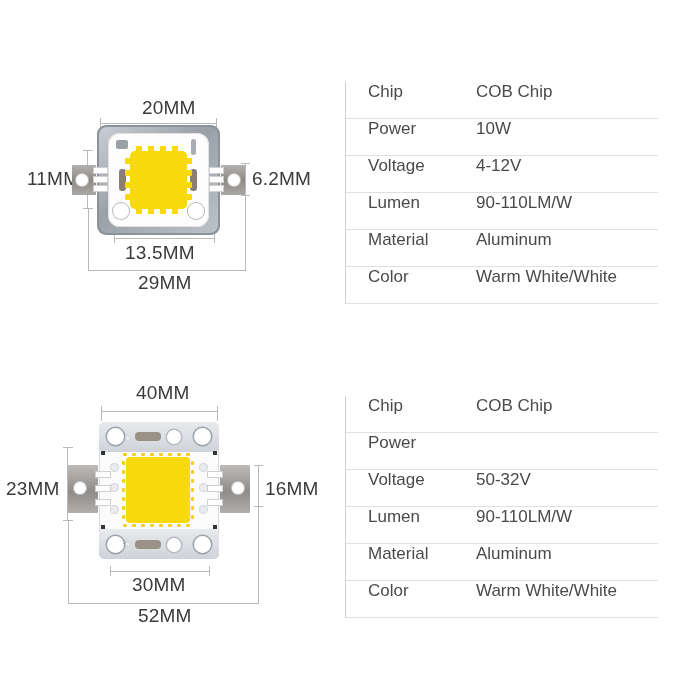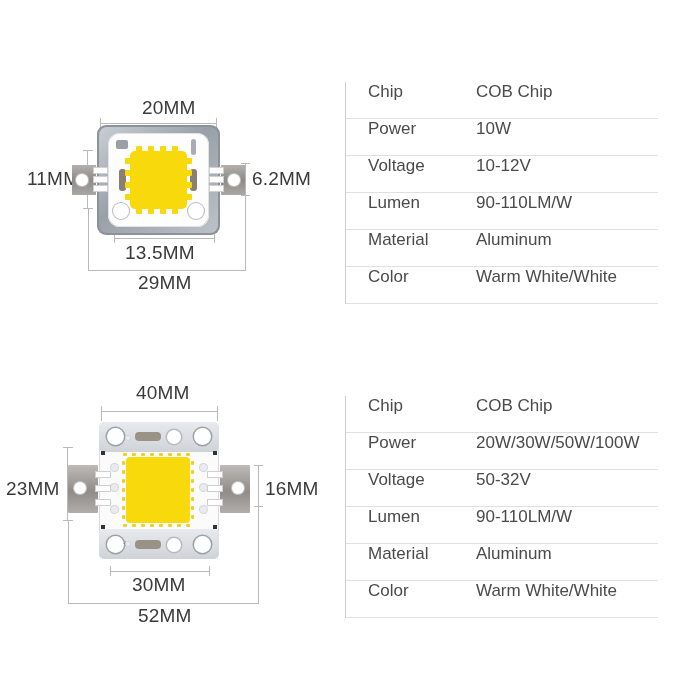--- a/index.html
+++ b/index.html
@@ -277,21 +277,21 @@
     <div class="spec-row">
       <div class="spec-key">Chip</div>
       <div class="spec-val">COB Chip</div>
     </div>
     <div class="spec-row">
       <div class="spec-key">Power</div>
       <div class="spec-val">10W</div>
     </div>
     <div class="spec-row">
       <div class="spec-key">Voltage</div>
-      <div class="spec-val">10-12V</div>
+      <div class="spec-val">4-12V</div>
     </div>
     <div class="spec-row">
       <div class="spec-key">Lumen</div>
       <div class="spec-val">90-110LM/W</div>
     </div>
     <div class="spec-row">
       <div class="spec-key">Material</div>
       <div class="spec-val">Aluminum</div>
     </div>
     <div class="spec-row">
@@ -416,21 +416,20 @@
     </div>
   </div>
 
   <div class="spec-table" style="left:345px;top:396px;width:313px;">
     <div class="spec-row">
       <div class="spec-key">Chip</div>
       <div class="spec-val">COB Chip</div>
     </div>
     <div class="spec-row">
       <div class="spec-key">Power</div>
-      <div class="spec-val">20W/30W/50W/100W</div>
     </div>
     <div class="spec-row">
       <div class="spec-key">Voltage</div>
       <div class="spec-val">50-32V</div>
     </div>
     <div class="spec-row">
       <div class="spec-key">Lumen</div>
       <div class="spec-val">90-110LM/W</div>
     </div>
     <div class="spec-row">

